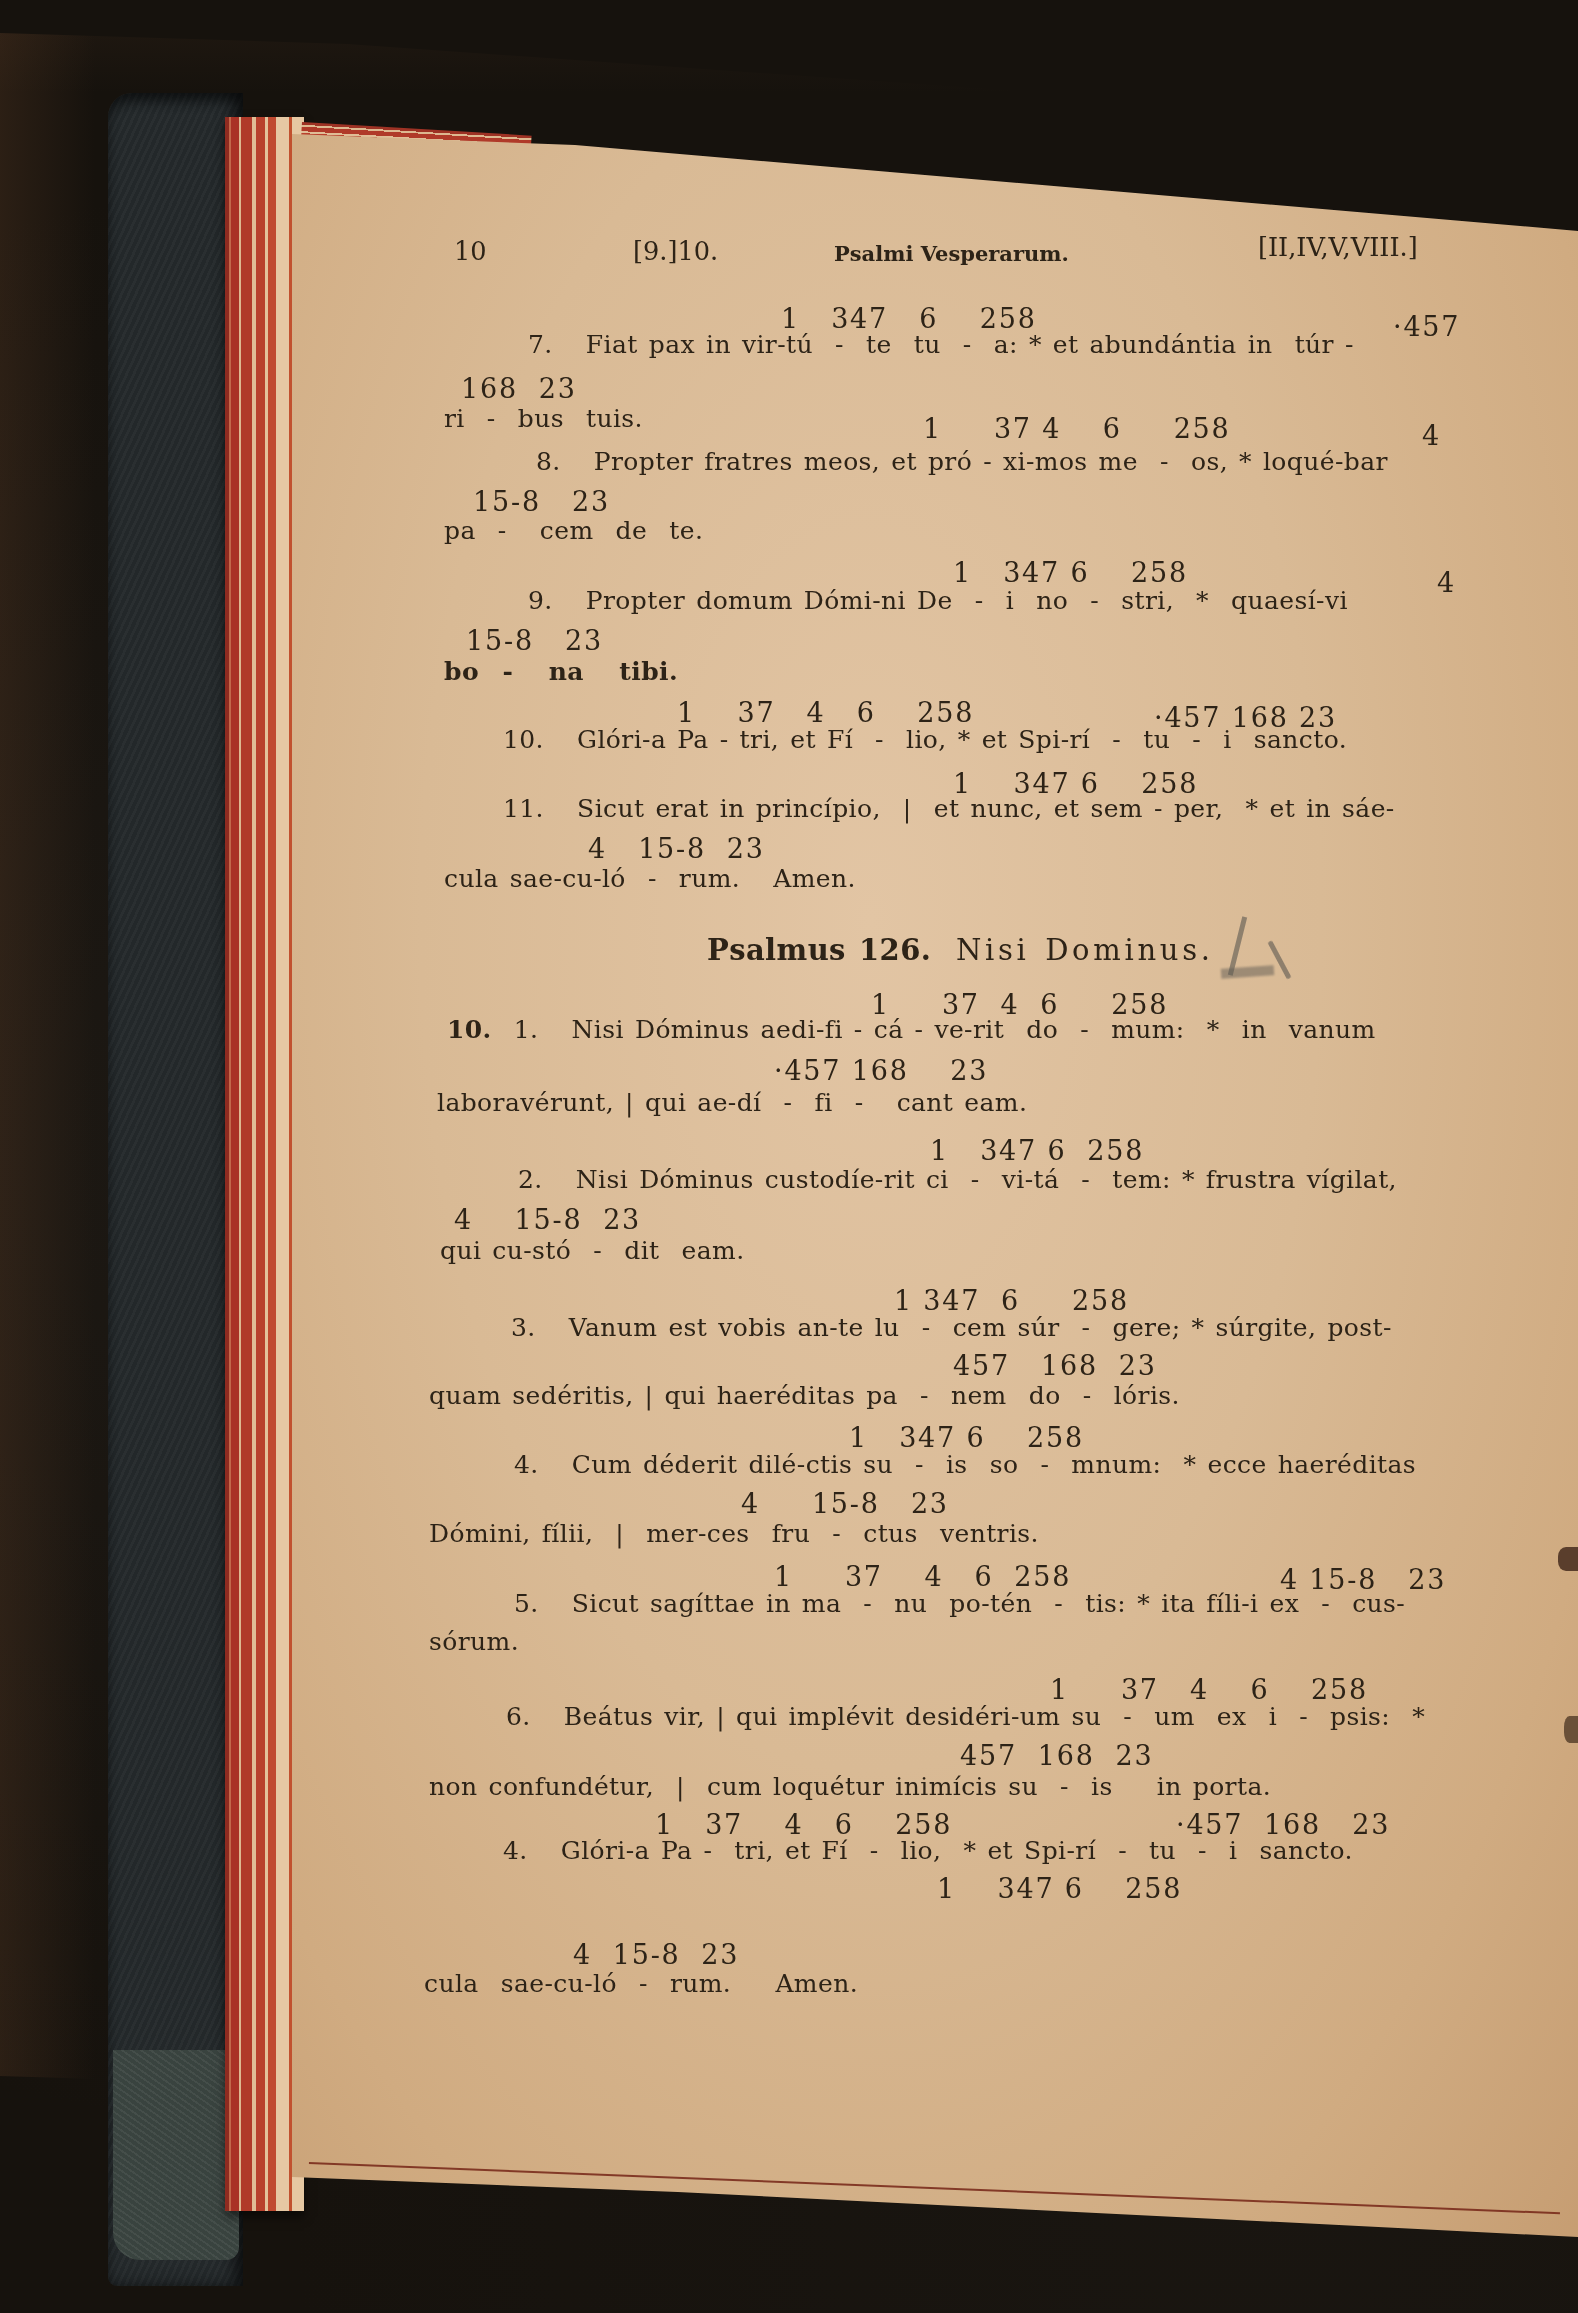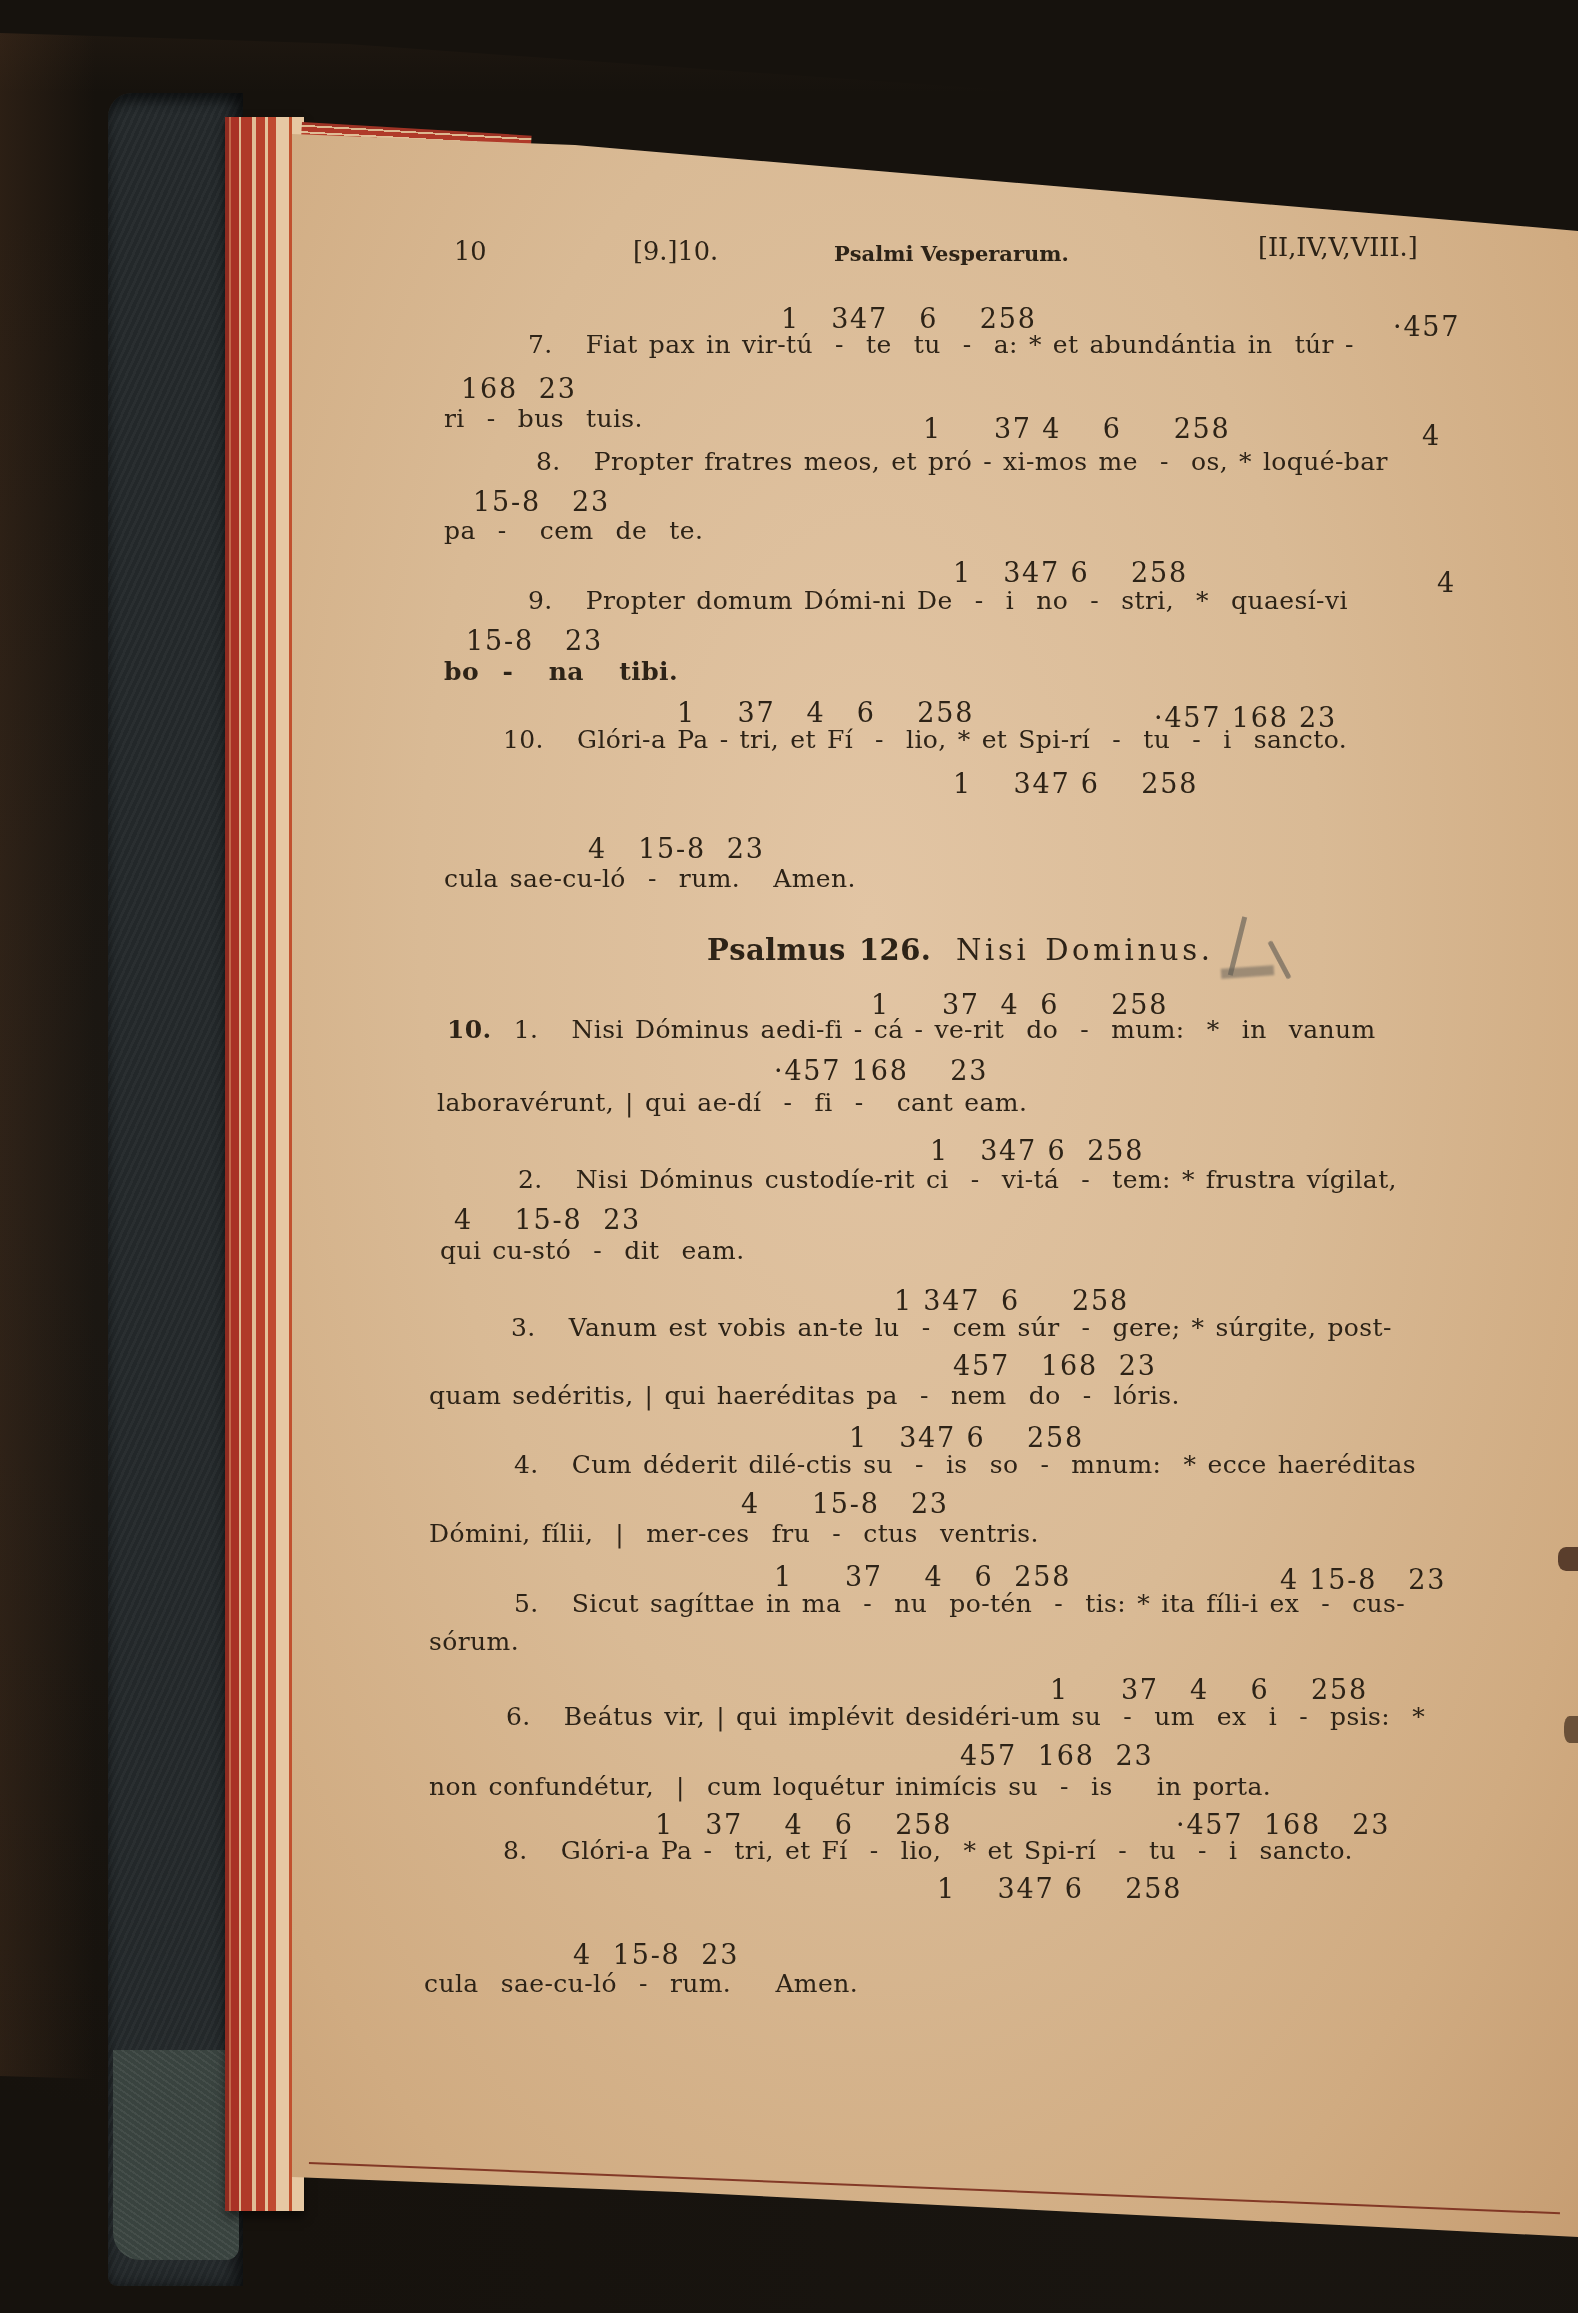--- a/index.html
+++ b/index.html
@@ -124,20 +124,21 @@
     <div class="line txt" style="left: 444px; top: 517px;">pa  -   cem  de  te.</div>
     <div class="line num" style="left: 953px; top: 557px;">1   347 6    258</div>
     <div class="line num" style="left: 1437px; top: 567px;">4</div>
     <div class="line txt" style="left: 528px; top: 587px;">9.   Propter domum Dómi-ni De  -  i  no  -  stri,  *  quaesí-vi</div>
     <div class="line num" style="left: 466px; top: 625px;">15-8   23</div>
     <div class="line txt" style="left: 444px; top: 658px; font-weight: bold;">bo  -   na   tibi.</div>
     <div class="line num" style="left: 677px; top: 697px;">1    37   4   6    258</div>
     <div class="line num" style="left: 1154px; top: 702px;">·457 168 23</div>
     <div class="line txt" style="left: 503px; top: 726px;">10.   Glóri-a Pa - tri, et Fí  -  lio, * et Spi-rí  -  tu  -  i  sancto.</div>
     <div class="line num" style="left: 953px; top: 768px;">1    347 6    258</div>
+    <div class="line txt" style="left: 503px; top: 795px;">11.   Sicut erat in princípio,  |  et nunc, et sem - per,  * et in sáe-</div>
     <div class="line num" style="left: 588px; top: 833px;">4   15-8  23</div>
     <div class="line txt" style="left: 444px; top: 865px;">cula sae-cu-ló  -  rum.   Amen.</div>
     <div class="line txt heading" style="left: 707px; top: 934px;"><span class="b">Psalmus 126.</span><span>  </span><span class="sp">Nisi Dominus.</span></div>
     <div class="line num" style="left: 871px; top: 989px;">1     37  4  6     258</div>
     <div class="line txt" style="left: 447px; top: 1016px;"><span class="b">10.</span><span>  1.   Nisi Dóminus aedi-fi - cá - ve-rit  do  -  mum:  *  in  vanum</span></div>
     <div class="line num" style="left: 774px; top: 1055px;">·457 168    23</div>
     <div class="line txt" style="left: 437px; top: 1089px;">laboravérunt, | qui ae-dí  -  fi  -   cant eam.</div>
     <div class="line num" style="left: 930px; top: 1135px;">1   347 6  258</div>
     <div class="line txt" style="left: 518px; top: 1166px;">2.   Nisi Dóminus custodíe-rit ci  -  vi-tá  -  tem: * frustra vígilat,</div>
     <div class="line num" style="left: 454px; top: 1204px;">4    15-8  23</div>
@@ -153,18 +154,18 @@
     <div class="line num" style="left: 774px; top: 1561px;">1     37    4   6  258</div>
     <div class="line num" style="left: 1280px; top: 1564px;">4 15-8   23</div>
     <div class="line txt" style="left: 514px; top: 1590px;">5.   Sicut sagíttae in ma  -  nu  po-tén  -  tis: * ita fíli-i ex  -  cus-</div>
     <div class="line txt" style="left: 429px; top: 1628px;">sórum.</div>
     <div class="line num" style="left: 1050px; top: 1674px;">1     37   4    6    258</div>
     <div class="line txt" style="left: 506px; top: 1703px;">6.   Beátus vir, | qui implévit desidéri-um su  -  um  ex  i  -  psis:  *</div>
     <div class="line num" style="left: 960px; top: 1740px;">457  168  23</div>
     <div class="line txt" style="left: 429px; top: 1773px;">non confundétur,  |  cum loquétur inimícis su  -  is    in porta.</div>
     <div class="line num" style="left: 655px; top: 1809px;">1   37    4   6    258</div>
     <div class="line num" style="left: 1176px; top: 1809px;">·457  168   23</div>
-    <div class="line txt" style="left: 503px; top: 1837px;">8.   Glóri-a Pa -  tri, et Fí  -  lio,  * et Spi-rí  -  tu  -  i  sancto.</div>
+    <div class="line txt" style="left: 503px; top: 1837px;">4.   Glóri-a Pa -  tri, et Fí  -  lio,  * et Spi-rí  -  tu  -  i  sancto.</div>
     <div class="line num" style="left: 937px; top: 1873px;">1    347 6    258</div>
     <div class="line num" style="left: 573px; top: 1939px;">4  15-8  23</div>
     <div class="line txt" style="left: 424px; top: 1970px;">cula  sae-cu-ló  -  rum.    Amen.</div>
   </div>
 
 
 </body></html>

